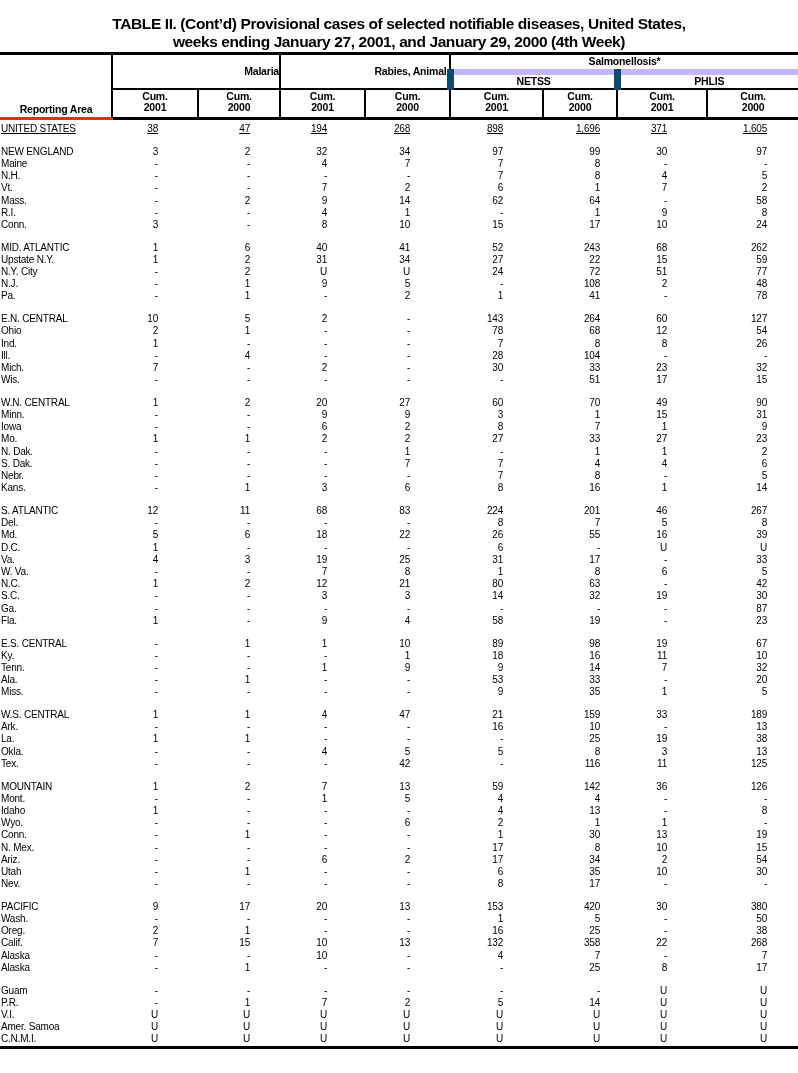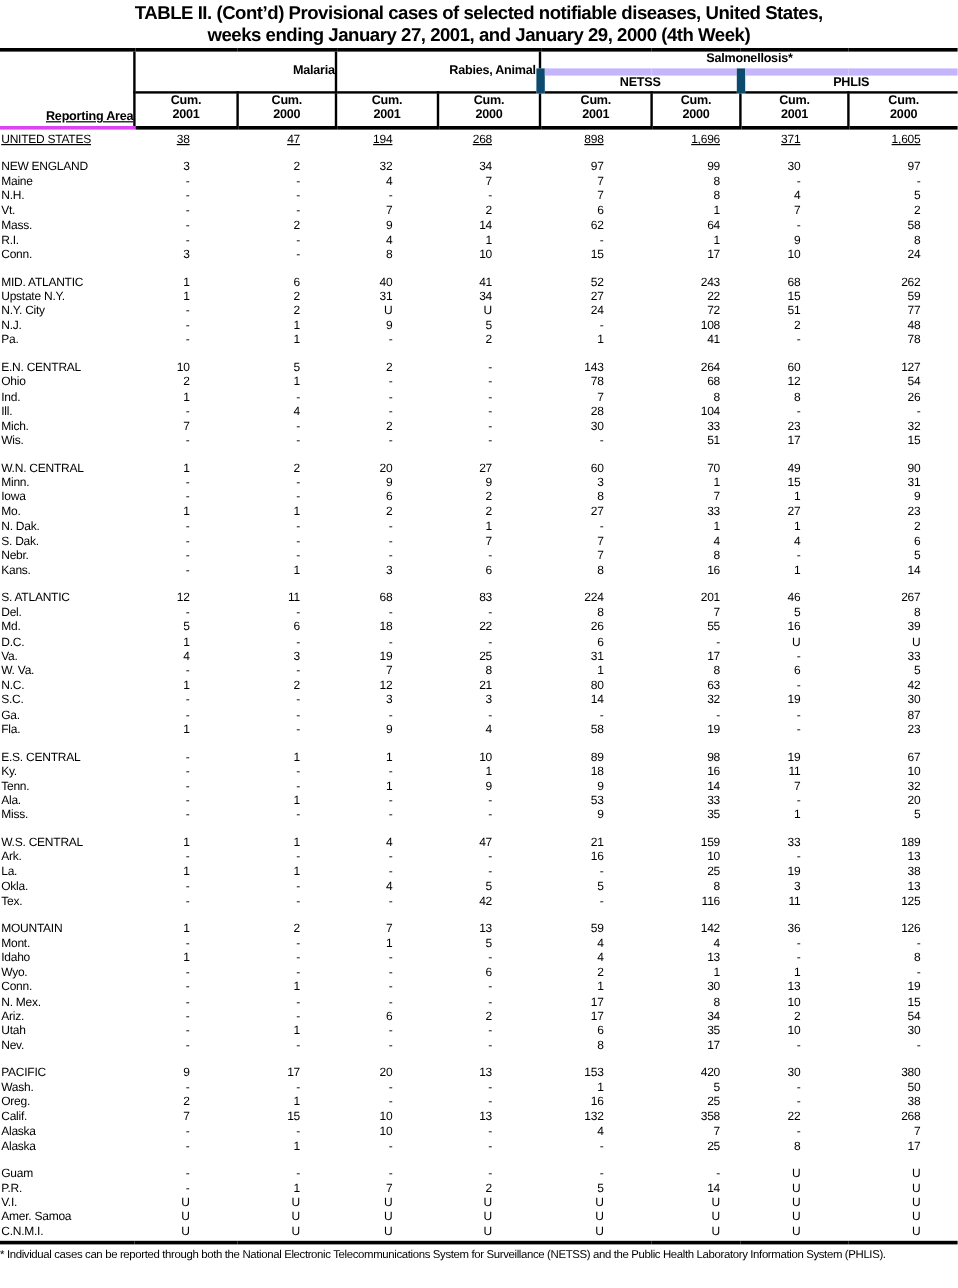--- a/index.html
+++ b/index.html
@@ -6,27 +6,27 @@
   html, body { margin: 0; padding: 0; }
   body {
     width: 798px; height: 1073px;
     background: #ffffff; color: #000000;
     font-family: "Liberation Sans", sans-serif;
     letter-spacing: -0.2px;
     overflow: hidden;
   }
   .page { width: 798px; height: 1073px; position: relative; }
 
-  .title { text-align: center; font-weight: bold; font-size: 15.5px; line-height: 17.5px; padding-top: 3px; letter-spacing: -0.4px; }
+  .title { text-align: center; font-weight: bold; font-size: 15.5px; line-height: 17.5px; padding-top: 15px; letter-spacing: -0.4px; }
 
   table.data-table { border-collapse: collapse; table-layout: fixed; width: 798px; margin-top: 2px; border-bottom: 3px solid #000; }
 
   thead th { font-weight: bold; padding: 0; font-size: 10.5px; line-height: 11px; }
   tr.h1 th { border-top: 3px solid #000; }
-  th.ra { text-align: right; vertical-align: bottom; padding: 0 0 2px 1px; border-right: 2px solid #000; border-bottom: 3px solid #d946ef; text-decoration: underline; }
+  th.ra { text-align: center; vertical-align: bottom; padding: 0 0 2px 1px; border-right: 2px solid #000; border-bottom: 3px solid #c2410c; }
   th.grp { text-align: center; vertical-align: middle; }
   th.vspan { border-left: 2px solid #000; border-right: 2px solid #000; border-bottom: 2px solid #000; height: 35px; text-align: right; }
   th.salm { border-left: 2px solid #000; border-bottom: 6px solid #c4b5fd; height: 18px; margin-top: 22px; }
   th.sub  { border-left: 7px solid #0c4a6e; border-bottom: 2px solid #000; height: 17px; margin-left: 24px; }
   tr.cum th { border-left: 2px solid #000; border-bottom: 3px solid #000; text-align: center; vertical-align: middle; height: 30px; padding-bottom: 2px; }
   tr.cum th:last-child { border-right: 0; }
 
   tbody td { padding: 0; font-size: 10px; line-height: 12.2px; height: 12.2px; white-space: nowrap; overflow: hidden; }
   td.area { text-align: left; padding-left: 1px; }
   td.num  { text-align: right; }
@@ -881,16 +881,15 @@
           <td class="num c4">U</td>
           <td class="num c5">U</td>
           <td class="num c6">U</td>
           <td class="num c7">U</td>
           <td class="num c8">U</td>
         </tr>
       </tbody>
   </table>
 
   <div class="footnotes">
-    <div class="note">* Individual cases can be reported through both the National Electronic Telecommunications System for Surveillance (NETSS) and the Public Health Laboratory Information System (PHLIS).</div>
   </div>
 
 </div>
 
 </body></html>

